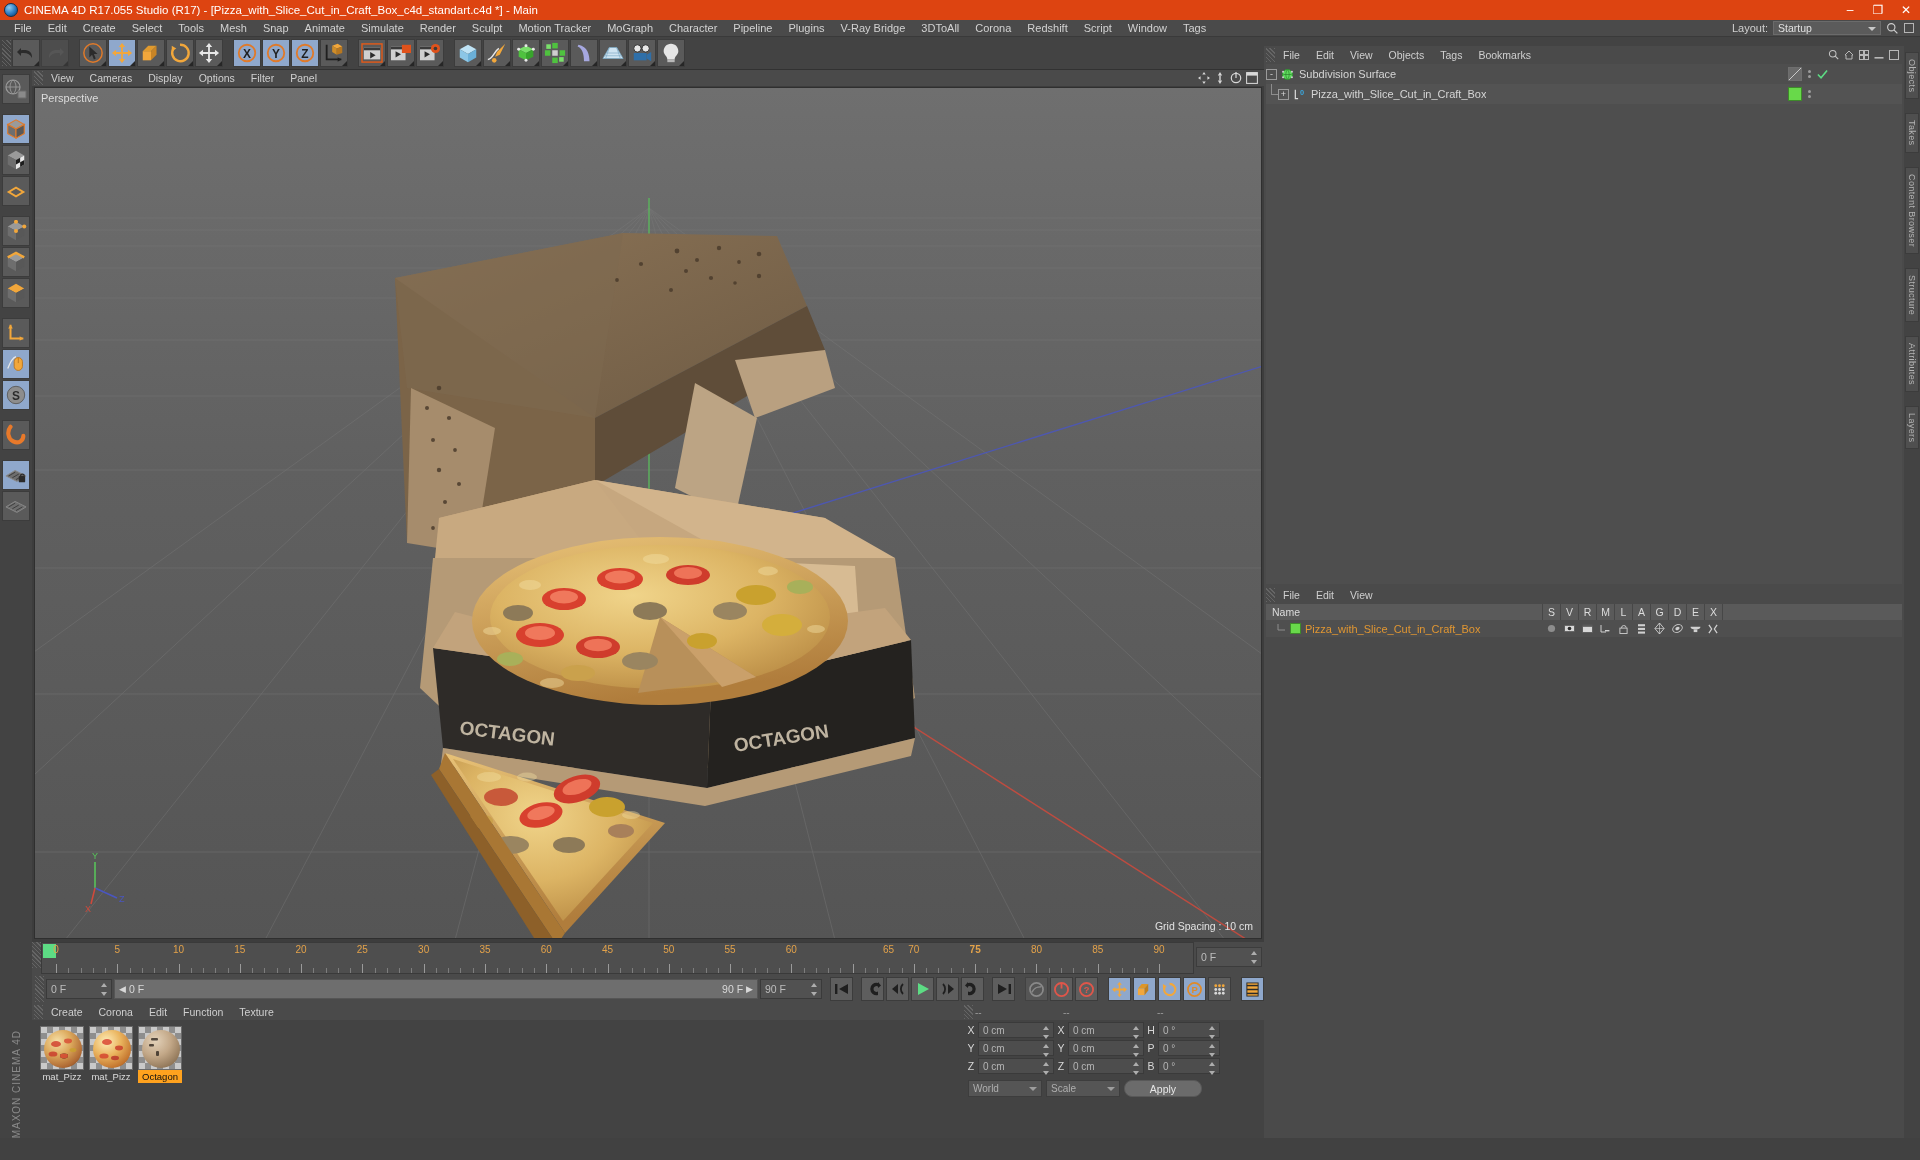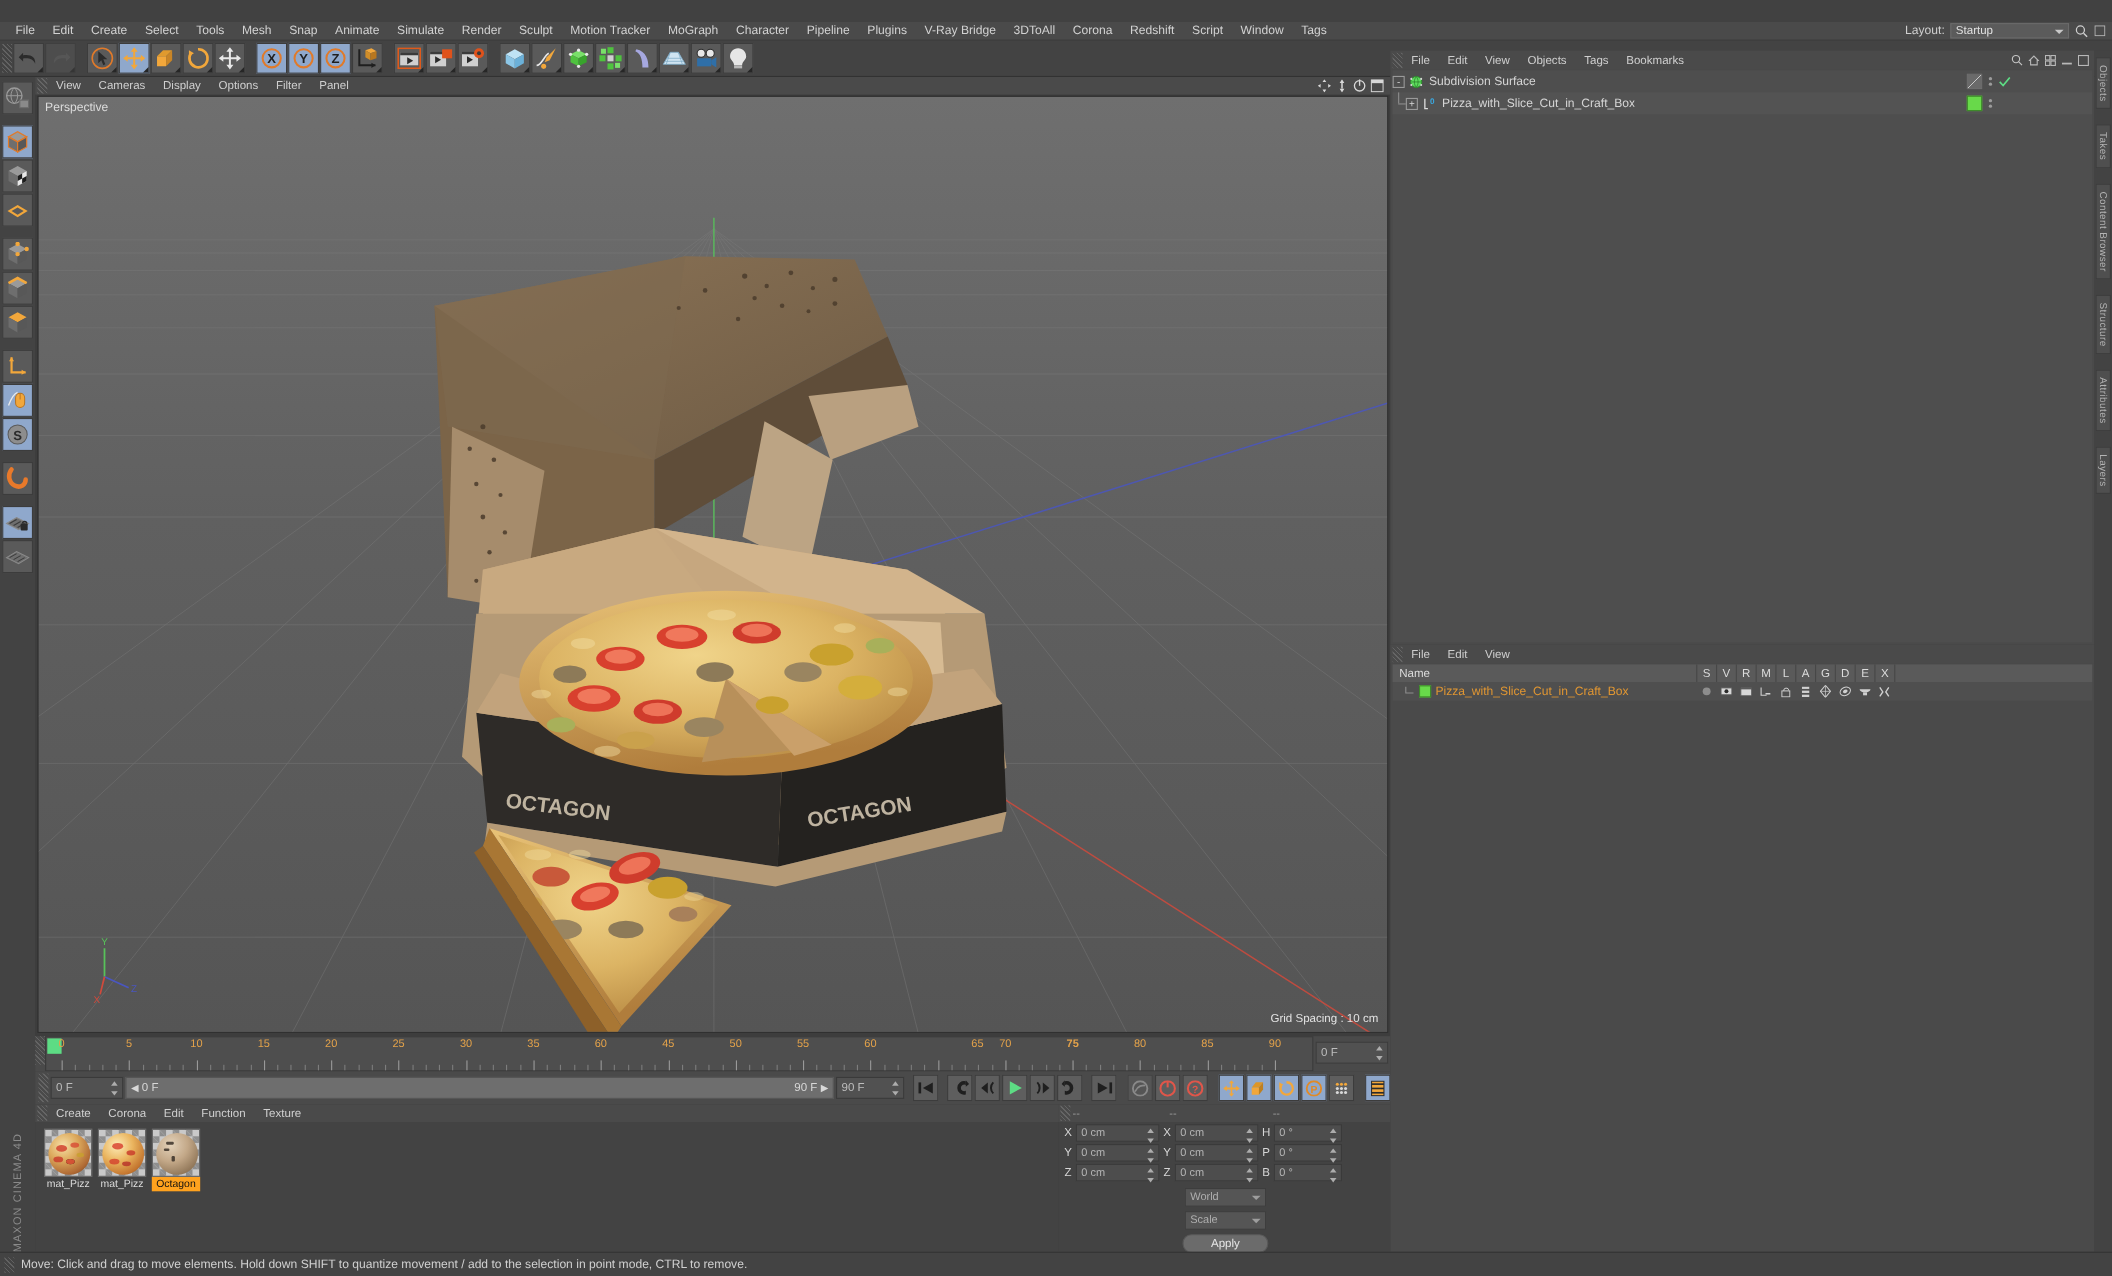--- a/index.html
+++ b/index.html
@@ -181,21 +181,21 @@
   }
   .coord-hdr { height: 16px; background: #4a4a4a; display: flex; align-items: center; gap: 2px; padding-left: 2px; }
   .coord-hdr-lbl { font-size: 10px; color: #9a9a9a; }
   .coord-row { display: flex; align-items: center; gap: 2px; padding: 2px 4px 0 4px; }
   .coord-lbl { width: 10px; font-size: 10.5px; color: #d6d6d6; text-align: center; flex: none; }
   .coord-fld {
     height: 16px; background: #4d4d4d; border: 1px solid #3a3a3a; position: relative;
     display: flex; align-items: center; padding: 0 4px; font-size: 10px; color: #b4b4b4;
   }
   .coord-fld.w1 { width: 76px; } .coord-fld.w2 { width: 76px; } .coord-fld.w3 { width: 62px; }
-  .coord-bottom { display: flex; gap: 4px; padding: 6px 4px 0 6px; align-items: center; flex-direction: column; }
+  .coord-bottom { display: flex; gap: 4px; padding: 6px 4px 0 6px; align-items: center; }
   .coord-sel {
     width: 74px; height: 17px; background: #555; border: 1px solid #3d3d3d; position: relative;
     font-size: 10px; color: #aeaeae; display: flex; align-items: center; padding: 0 4px;
   }
   .coord-sel .caret { position: absolute; right: 4px; top: 6px; border-left: 4px solid transparent; border-right: 4px solid transparent; border-top: 4px solid #9d9d9d; }
   .apply-btn {
     width: 78px; height: 17px; background: #6b6b6b; border: 1px solid #585858; border-radius: 8px;
     font-size: 10.5px; color: #e6e6e6; display: flex; align-items: center; justify-content: center;
   }
 
@@ -264,20 +264,29 @@
   }
   .status-text { font-size: 11px; color: #d0d0d0; }
 
   svg { display: block; }
 </style>
 </head>
 <body>
 
 <div class="app">
 
+  <div class="titlebar">
+    <div class="title-ico"></div>
+    <div class="title-text">CINEMA 4D R17.055 Studio (R17) - [Pizza_with_Slice_Cut_in_Craft_Box_c4d_standart.c4d *] - Main</div>
+    <div class="win-btns">
+      <div class="win-btn">–</div>
+      <div class="win-btn">❐</div>
+      <div class="win-btn close">✕</div>
+    </div>
+  </div>
 
   <div class="menubar">
     <div class="menu-item">File</div>
     <div class="menu-item">Edit</div>
     <div class="menu-item">Create</div>
     <div class="menu-item">Select</div>
     <div class="menu-item">Tools</div>
     <div class="menu-item">Mesh</div>
     <div class="menu-item">Snap</div>
     <div class="menu-item">Animate</div>
@@ -1413,18 +1422,14 @@
 
   <div class="rrail">
     <div class="rrail-tab">Objects</div>
     <div class="rrail-tab">Takes</div>
     <div class="rrail-tab">Content Browser</div>
     <div class="rrail-tab">Structure</div>
     <div class="rrail-tab">Attributes</div>
     <div class="rrail-tab">Layers</div>
   </div>
 
-  <div class="statusbar">
-    <div class="grip" style="height:14px"></div>
-    <div class="status-text">Move: Click and drag to move elements. Hold down SHIFT to quantize movement / add to the selection in point mode, CTRL to remove.</div>
-  </div>
 
 </div>
 
 </body></html>

